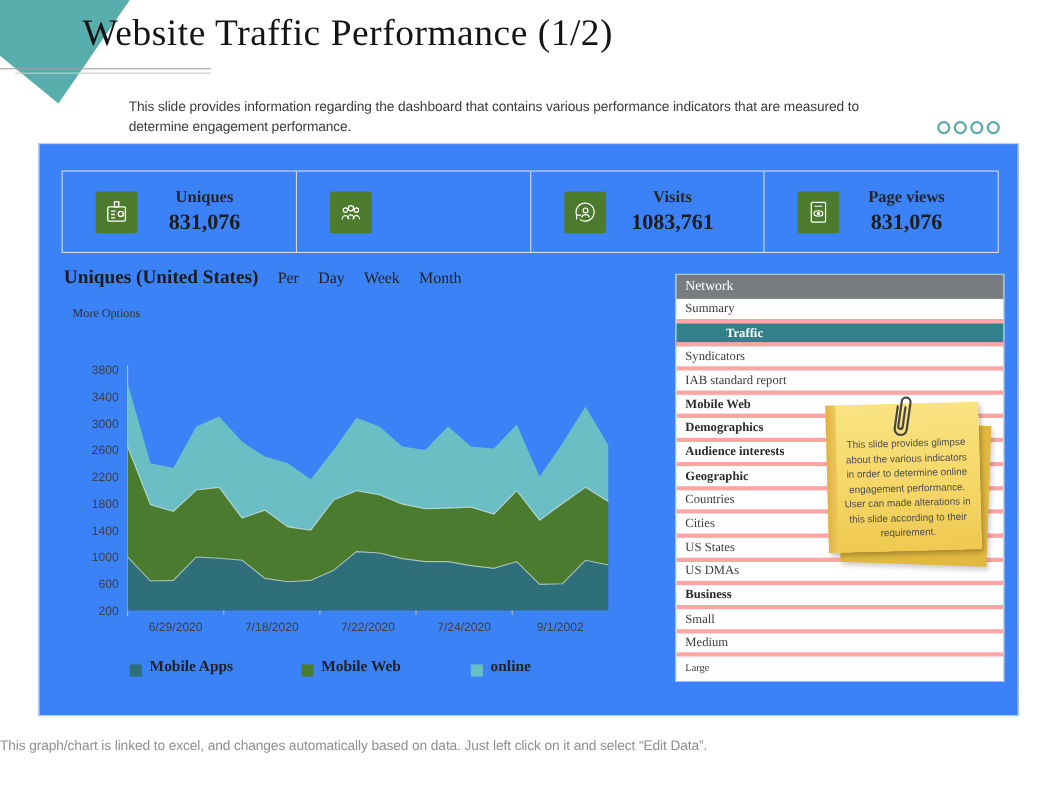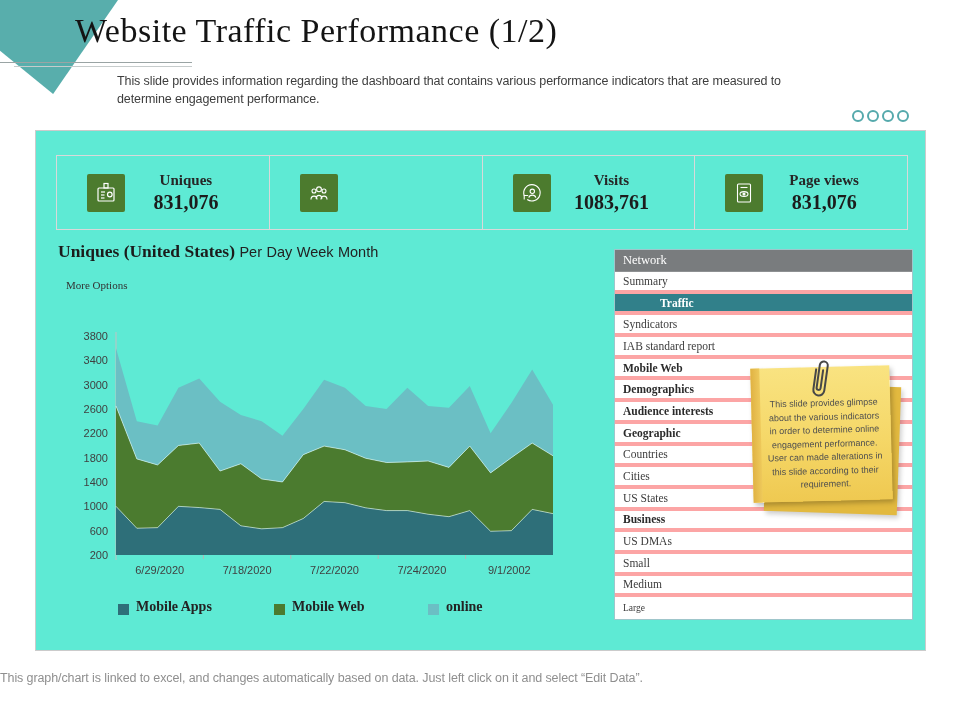--- a/index.html
+++ b/index.html
@@ -15,51 +15,51 @@
     clip-path:polygon(0 0,100% 0,45% 100%,0 54%);
   }
   .title-rule-1{position:absolute;left:0;top:62px;width:192px;height:1px;background:#9aa4a4;z-index:2;}
   .title-rule-2{position:absolute;left:14px;top:66px;width:178px;height:1px;background:#c6cccc;z-index:2;}
   .slide-title{
     position:absolute;left:75px;top:12px;margin:0;z-index:3;
     font-family:"Liberation Serif",serif;font-weight:400;font-size:34px;
     color:#141414;letter-spacing:.5px;white-space:nowrap;
   }
   .slide-subtitle{
-    position:absolute;left:117px;top:72px;width:668px;margin:0;
+    position:absolute;left:117px;top:88px;width:668px;margin:0;
     font-size:12.5px;line-height:1.45;color:#3d3d3d;letter-spacing:-.1px;
   }
   .dots{position:absolute;left:852px;top:110px;display:flex;gap:3px;}
   .dot{width:12px;height:12px;border-radius:50%;border:2px solid #55A9AC;background:#fff;box-sizing:border-box;}
 
   
   .dashboard{
     position:absolute;left:35px;top:130px;width:891px;height:521px;
-    border:1px solid #cbcbcb;background:#5eead4;box-sizing:border-box;
+    border:1px solid #cbcbcb;background:#3b82f6;box-sizing:border-box;
   }
 
   
   .kpi-bar{
     position:absolute;left:20px;top:24px;width:852px;height:75px;
     border:1px solid #d9d9d9;box-sizing:border-box;display:flex;
   }
   .kpi-cell{flex:1;display:flex;align-items:center;border-right:1px solid #d9d9d9;}
   .kpi-cell:last-child{border-right:none;}
   .kpi-icon{
     width:38px;height:38px;margin-left:30px;border-radius:2px;flex:0 0 auto;
     background:#4C7B2E;display:flex;align-items:center;justify-content:center;
   }
   .kpi-text{flex:1;display:flex;flex-direction:column;align-items:center;margin-right:22px;}
   .kpi-label{font-family:"Liberation Serif",serif;font-weight:700;font-size:15px;color:#262626;}
   .kpi-value{font-family:"Liberation Serif",serif;font-weight:700;font-size:20px;color:#1c1c1c;margin-top:2px;}
 
   
   .chart-header{position:absolute;left:22px;top:110px;white-space:nowrap;}
   .chart-title{font-family:"Liberation Serif",serif;font-weight:700;font-size:17.5px;color:#1b1b1b;}
-  .period-option{font-family:Liberation Sans, sans-serif;font-size:14.5px;color:#222;}
+  .period-option{font-family:Liberation Serif, serif;font-size:14.5px;color:#222;margin-left:13px;}
   .more-options{
     position:absolute;left:30px;top:148px;
     font-family:"Liberation Serif",serif;font-weight:400;font-size:11px;color:#333;
   }
 
   
   #traffic-chart{position:absolute;left:0;top:197px;}
   #traffic-chart text{font-family:"Liberation Sans",sans-serif;font-size:11px;fill:#3f3f3f;}
 
   
@@ -246,22 +246,22 @@
         <div class="network-row bold selected">Traffic</div>
         <div class="network-row">Syndicators</div>
         <div class="network-row">IAB standard report</div>
         <div class="network-row bold">Mobile Web</div>
         <div class="network-row bold">Demographics</div>
         <div class="network-row bold">Audience interests</div>
         <div class="network-row bold">Geographic</div>
         <div class="network-row">Countries</div>
         <div class="network-row">Cities</div>
         <div class="network-row">US States</div>
+        <div class="network-row">US DMAs</div>
         <div class="network-row bold">Business</div>
-        <div class="network-row">US DMAs</div>
         <div class="network-row">Small</div>
         <div class="network-row">Medium</div>
         <div class="network-row small">Large</div>
       </div>
   </div>
 
   <div class="sticky-back"></div>
   <div class="sticky-note">
     <p class="sticky-text">This slide provides glimpse about the various indicators in order to determine online engagement performance. User can made alterations in this slide according to their requirement.</p>
   </div>

